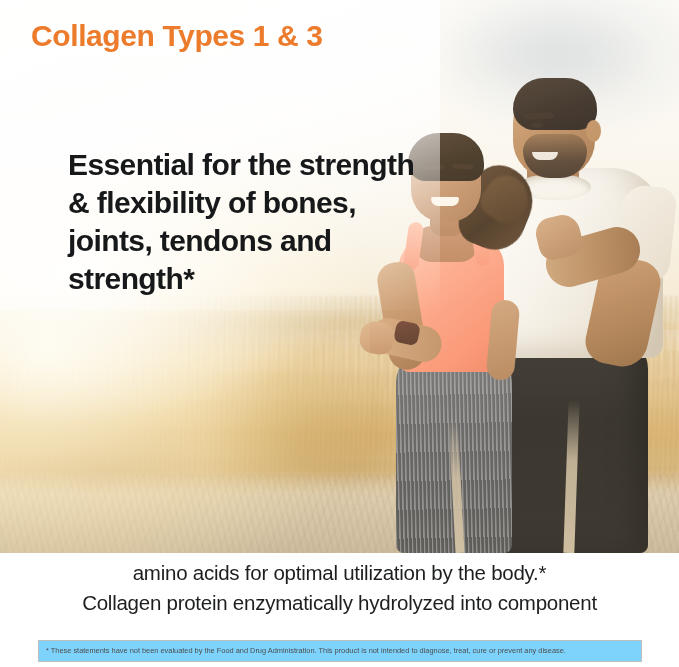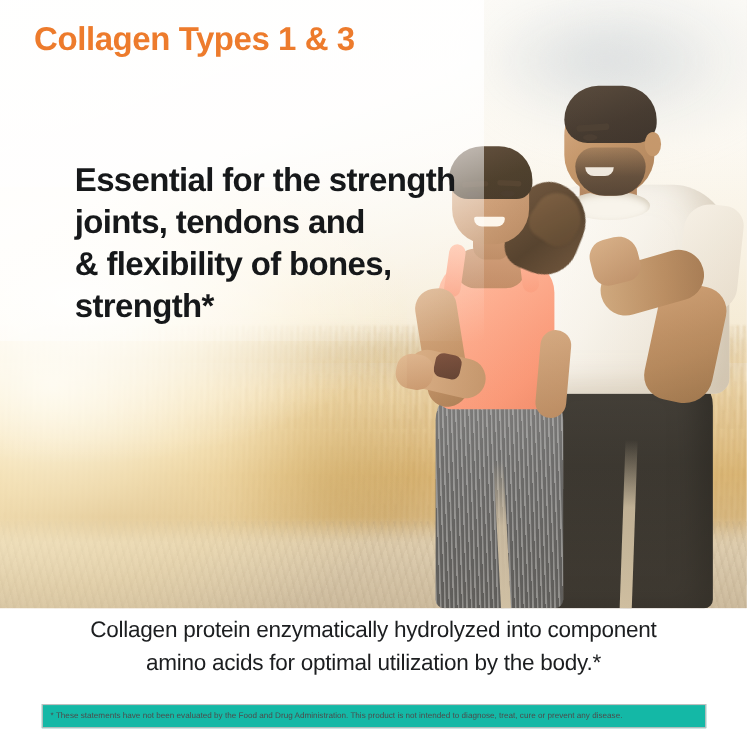--- a/index.html
+++ b/index.html
@@ -349,21 +349,21 @@
     color:#1c1e20;
   }
   .caption span{display:block;}
 
   
   .disclaimer{
     position:absolute;left:38px;top:640px;
     width:604px;
     box-sizing:border-box;
     border:1px solid #bfbfbf;
-    background:#14b8a6;
+    background:#7dd3fc;
     padding:4px 7px 5px 7px;
     font-family:"Liberation Sans",sans-serif;
     font-size:7.4px;line-height:11px;
     color:#4c4c4c;
     white-space:nowrap;
     overflow:hidden;
   }
 </style>
 </head>
 <body>
@@ -440,25 +440,25 @@
     <div class="glare2"></div>
     <div class="copy-wash"></div>
   </div>
 
   <div class="brand-title">
     <div>Collagen Types 1 &amp; 3</div>
   </div>
 
   <div class="headline">
     <div>Essential for the strength</div>
+    <div>&amp; flexibility of bones,</div>
     <div>joints, tendons and</div>
-    <div>&amp; flexibility of bones,</div>
     <div>strength*</div>
   </div>
 
   <div class="caption">
+    <span>amino acids for optimal utilization by the body.*</span>
     <span>Collagen protein enzymatically hydrolyzed into component</span>
-    <span>amino acids for optimal utilization by the body.*</span>
   </div>
 
   <div class="disclaimer">* These statements have not been evaluated by the Food and Drug Administration. This product is not intended to diagnose, treat, cure or prevent any disease.</div>
 
 </div>
 
 </body></html>

